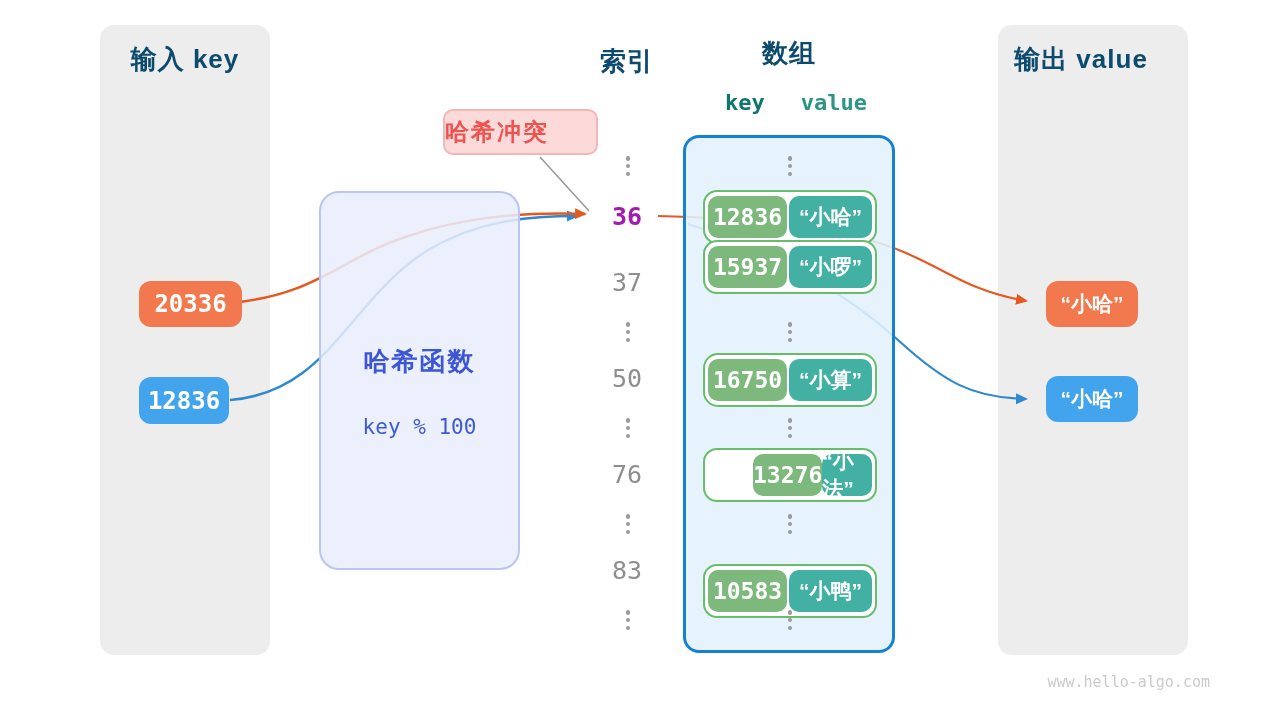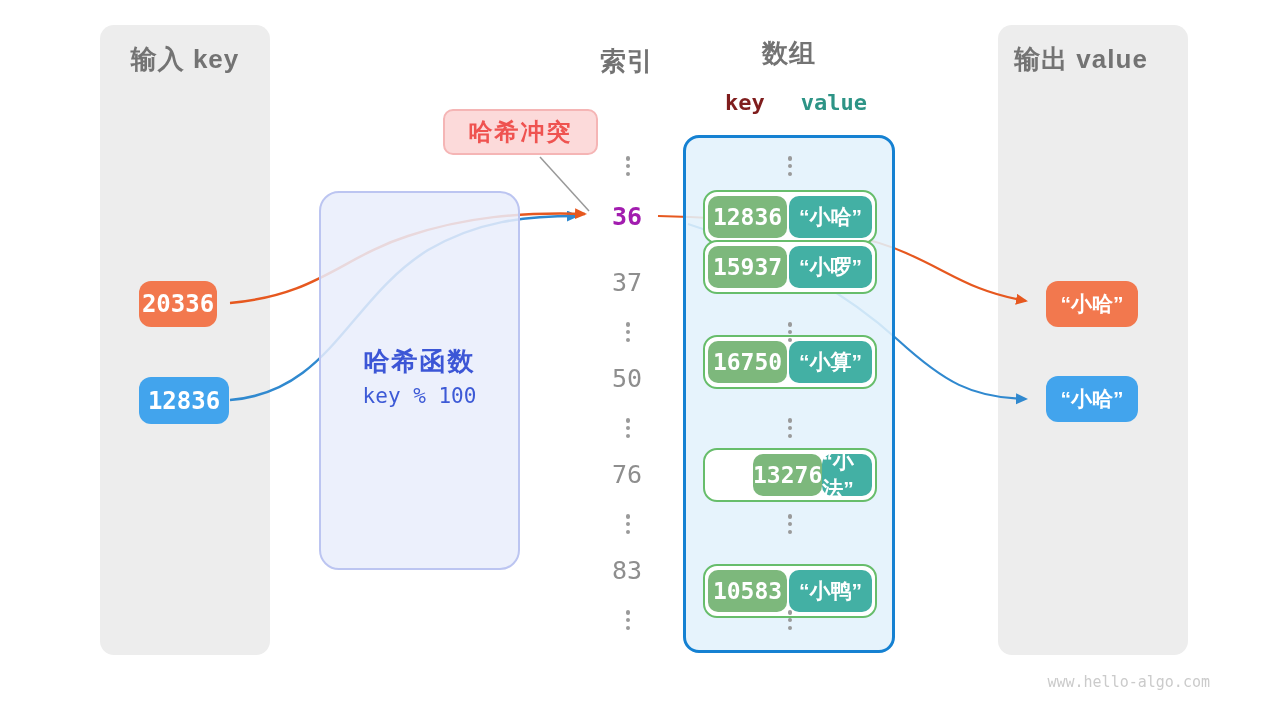--- a/index.html
+++ b/index.html
@@ -13,62 +13,62 @@
   .panel{position:absolute;top:25px;height:630px;background:#ededed;border-radius:14px;z-index:0;}
   .panel.left{left:100px;width:170px;}
   .panel.right{left:998px;width:190px;}
   .wires{position:absolute;left:0;top:0;width:1280px;height:720px;z-index:1;pointer-events:none;}
 
   .hashbox{position:absolute;left:319px;top:191px;width:201px;height:379px;z-index:2;
     background:rgba(233,237,252,0.86);border:2px solid #bcc5f1;border-radius:20px;box-sizing:border-box;}
   .arraybox{position:absolute;left:683px;top:135px;width:212px;height:518px;z-index:2;
     background:rgba(227,241,252,0.88);border:3px solid #1581d2;border-radius:16px;box-sizing:border-box;}
 
-  .coltitle{position:absolute;z-index:3;text-align:center;font-weight:700;font-size:26px;color:#737373;letter-spacing:1px;}
+  .coltitle{position:absolute;z-index:3;text-align:center;font-weight:700;font-size:26px;color:#0c4a6e;letter-spacing:1px;}
   .t-input{left:100px;top:42px;width:170px;}
   .t-index{left:577px;top:44px;width:100px;}
   .t-array{left:733px;top:36px;width:112px;}
   .t-output{left:998px;top:42px;width:166px;}
 
   .kvhead{position:absolute;left:703px;top:90px;width:174px;z-index:3;display:flex;justify-content:space-between;
     box-sizing:border-box;padding:0 10px 0 22px;font-family:"DejaVu Sans Mono","Liberation Mono",monospace;
     font-weight:600;font-size:22px;}
-  .kvhead .k{color:#7f1d1d;}
+  .kvhead .k{color:#0f766e;}
   .kvhead .v{color:#2d9486;}
 
   .badge{position:absolute;left:443px;top:109px;width:155px;height:46px;z-index:3;
     background:#fcdada;border:2px solid #f5b5b5;border-radius:10px;box-sizing:border-box;
-    display:flex;align-items:center;justify-content:center;
+    display:flex;align-items:center;
     color:#ef5350;font-weight:700;font-size:24px;letter-spacing:2px;}
 
   .hash-title{position:absolute;left:319px;top:344px;width:201px;z-index:3;text-align:center;
     color:#3c56d6;font-weight:600;font-size:26px;letter-spacing:2px;}
-  .hash-formula{position:absolute;left:319px;top:384px;width:201px;z-index:3;text-align:center;
+  .hash-formula{position:absolute;left:319px;top:415px;width:201px;z-index:3;text-align:center;
     color:#3d5ad6;font-weight:500;font-size:21px;}
 
   .idx{position:absolute;left:585px;width:84px;z-index:3;text-align:center;line-height:30px;
     font-family:"DejaVu Sans Mono","Liberation Mono",monospace;font-size:25px;font-weight:500;color:#8e8e8e;}
   .idx.hot{color:#a21caf;font-weight:800;}
   .i0{top:202px;} .i1{top:268px;} .i2{top:364px;} .i3{top:460px;} .i4{top:556px;}
 
   .pillrow{position:absolute;left:703px;width:174px;height:54px;z-index:3;background:#ffffff;
     border:2px solid #67bd6b;border-radius:14px;box-sizing:border-box;
     display:flex;align-items:center;justify-content:space-between;padding:0 3px;}
-  .r0{top:190px;} .r1{top:240px;} .r2{top:335px;} .r3{top:448px;padding-left:48px;} .r4{top:564px;}
+  .r0{top:190px;} .r1{top:240px;} .r2{top:353px;border-radius:15px;} .r3{top:448px;padding-left:48px;} .r4{top:564px;}
   .keychip{width:79px;height:42px;background:#7db87c;border-radius:10px;color:#fff;
     display:flex;align-items:center;justify-content:center;
     font-family:"DejaVu Sans Mono","Liberation Mono",monospace;font-weight:700;font-size:23px;}
   .valchip{width:83px;height:42px;background:#43b0a4;border-radius:10px;color:#fff;
     display:flex;align-items:center;justify-content:center;font-weight:700;font-size:21px;}
 
   .iobox{position:absolute;z-index:3;border-radius:12px;color:#ffffff;
     display:flex;align-items:center;justify-content:center;}
   .iobox.num{font-family:"DejaVu Sans Mono","Liberation Mono",monospace;font-weight:700;font-size:24px;}
   .iobox.cjk{font-weight:700;font-size:21px;}
-  .in0{left:139px;top:281px;width:78px;height:46px;background:#f2784e;}
+  .in0{left:139px;top:281px;width:103px;height:46px;background:#f2784e;}
   .in1{left:139px;top:377px;width:90px;height:47px;background:#42a4ed;}
   .out0{left:1046px;top:281px;width:92px;height:46px;background:#f2784e;}
   .out1{left:1046px;top:376px;width:92px;height:46px;background:#42a4ed;}
 
   .vdots{position:absolute;width:6px;z-index:3;}
   .vdots i{display:block;width:4.5px;height:4.5px;border-radius:50%;background:#9a9a9a;margin:3.2px auto;}
   .dxi{left:625px;} .dxa{left:787px;}
   .d0{top:153px;} .d1{top:319px;} .d2{top:415px;} .d3{top:511px;} .d4{top:607px;}
 
   .watermark{position:absolute;left:1040px;top:673px;width:170px;z-index:3;text-align:right;

